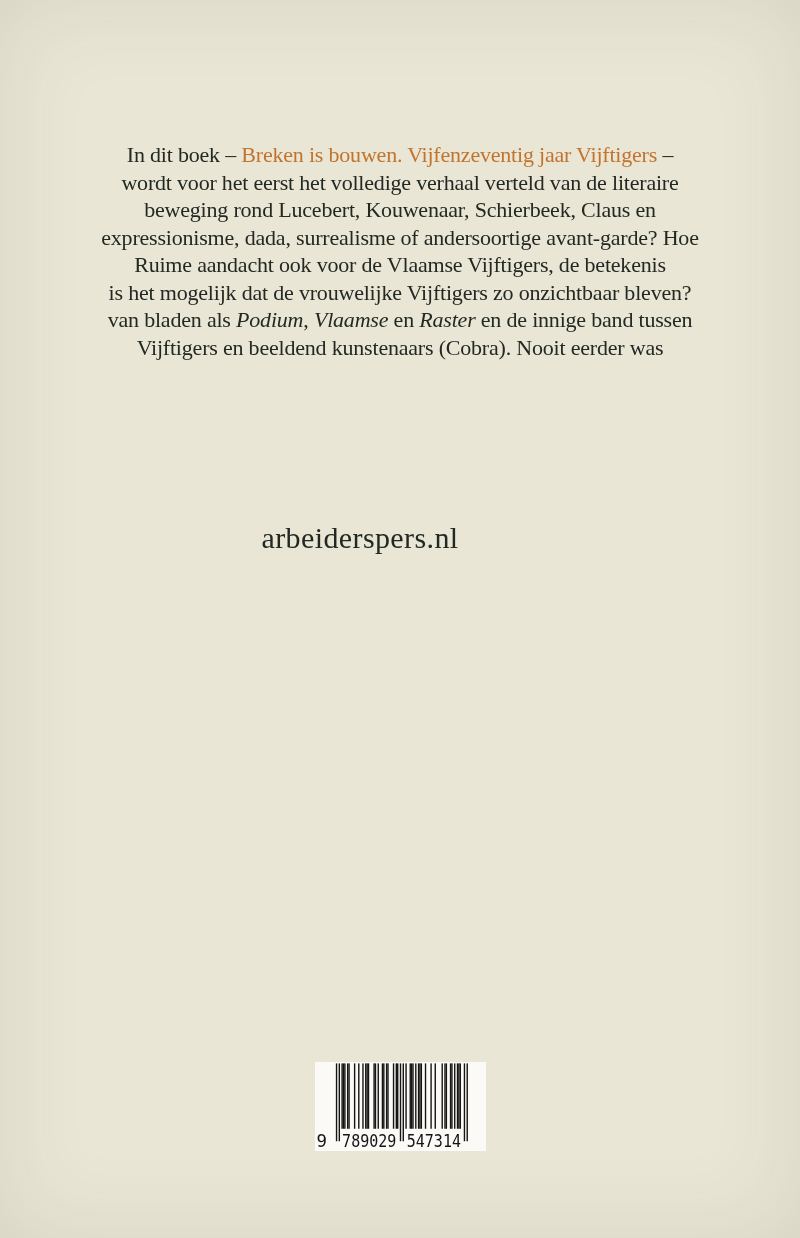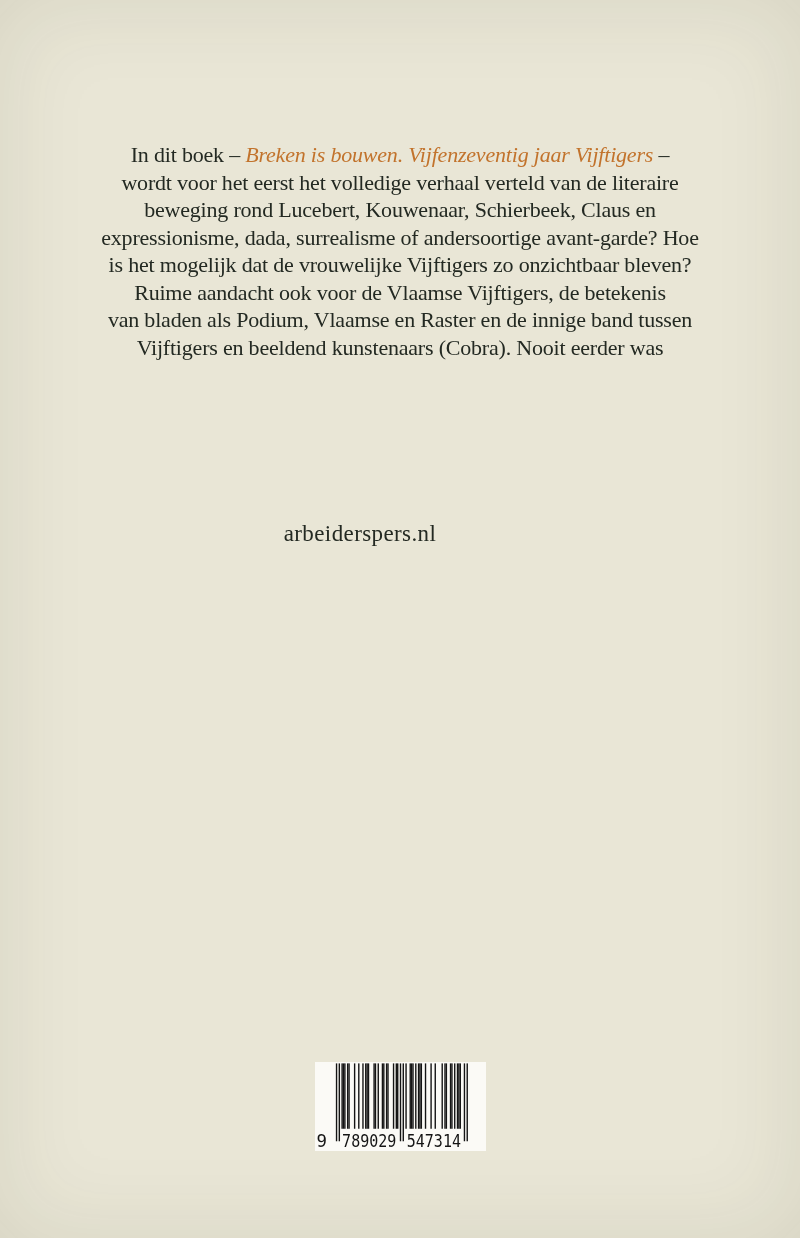--- a/index.html
+++ b/index.html
@@ -25,32 +25,32 @@
     text-align: center;
     font-size: 22px;
     line-height: 27.5px;
     letter-spacing: -0.2px;
     color: var(--ink, #222821);
   }
   .blurb-line {
     white-space: nowrap;
   }
   .blurb .accent {
-    font-style: italic;
     color: var(--accent, #c2732c);
   }
   .blurb .em {
+    font-style: italic;
   }
   .website {
     position: absolute;
     top: 521px;
     left: 0;
     width: 720px;
     text-align: center;
-    font-size: 23px;
+    font-size: 30px;
     letter-spacing: 0.4px;
     color: var(--ink, #222821);
   }
   .barcode-box {
     position: absolute;
     left: 315px;
     top: 1062px;
     width: 171px;
     height: 89px;
     background: #fbfaf6;
@@ -72,22 +72,22 @@
 </head>
 <body>
 
 <div class="cover" style="--bg: #e9e6d6; --ink: #232922; --accent: #c2732c;">
 
   <div class="blurb">
       <div class="blurb-line"><span>In dit boek – </span><span class="accent">Breken is bouwen. Vijfenzeventig jaar Vijftigers</span><span> –</span></div>
       <div class="blurb-line"><span>wordt voor het eerst het volledige verhaal verteld van de literaire</span></div>
       <div class="blurb-line"><span>beweging rond Lucebert, Kouwenaar, Schierbeek, Claus en</span></div>
       <div class="blurb-line"><span>expressionisme, dada, surrealisme of andersoortige avant-garde? Hoe</span></div>
+      <div class="blurb-line"><span>Ruime aandacht ook voor de Vlaamse Vijftigers, de betekenis</span></div>
       <div class="blurb-line"><span>is het mogelijk dat de vrouwelijke Vijftigers zo onzichtbaar bleven?</span></div>
-      <div class="blurb-line"><span>Ruime aandacht ook voor de Vlaamse Vijftigers, de betekenis</span></div>
       <div class="blurb-line"><span>van bladen als </span><span class="em">Podium</span><span>, </span><span class="em">Vlaamse</span><span> en </span><span class="em">Raster</span><span> en de innige band tussen</span></div>
       <div class="blurb-line"><span>Vijftigers en beeldend kunstenaars (Cobra). Nooit eerder was</span></div>
     </div>
 
   <div class="website">arbeiderspers.nl</div>
 
   <div class="barcode-box" style="background: rgb(251, 250, 246);">
     <svg viewBox="-15 0 123 64" preserveAspectRatio="none">
       <g id="bars">
           <rect x="0" y="1" width="1" height="56" class="barcode-bar"></rect>

